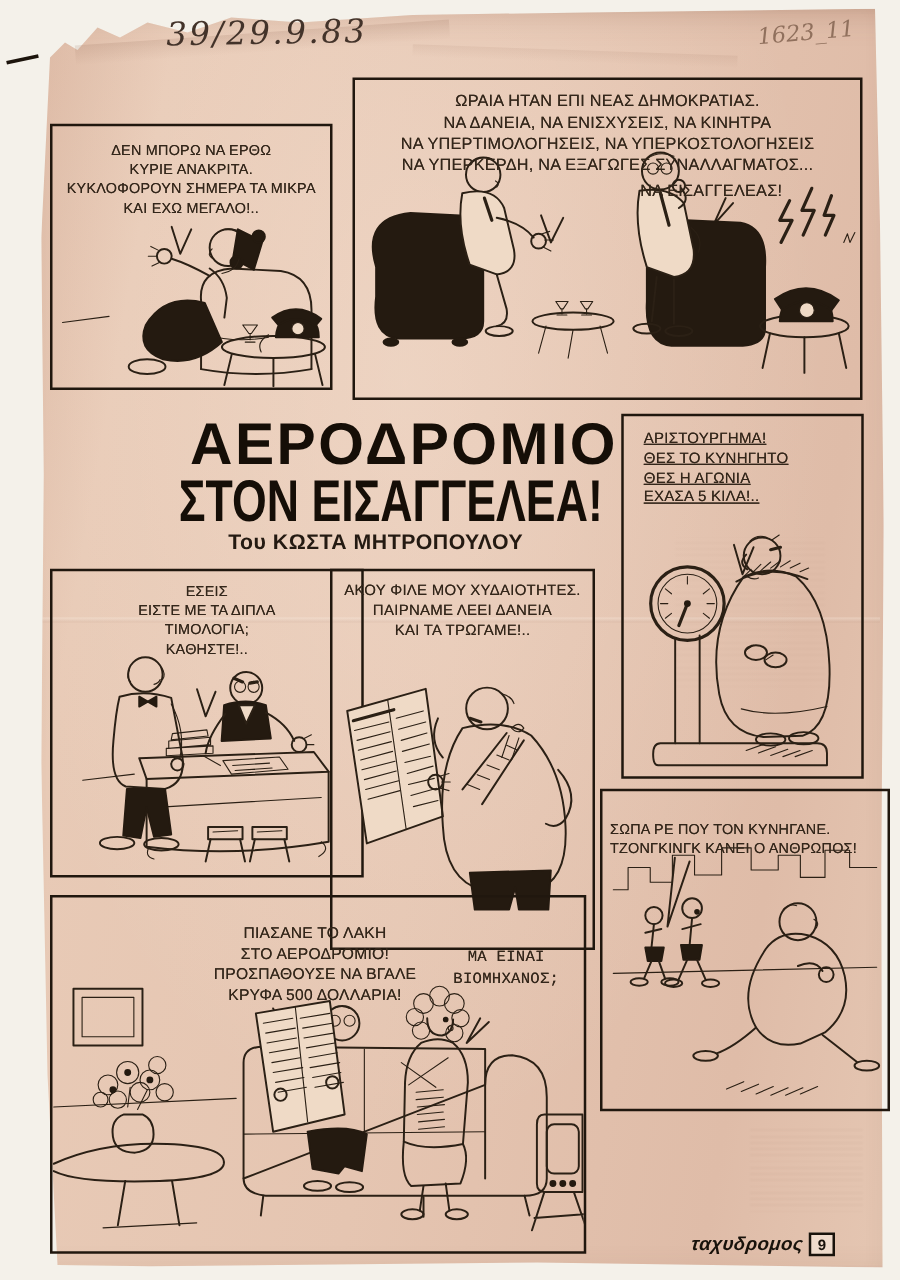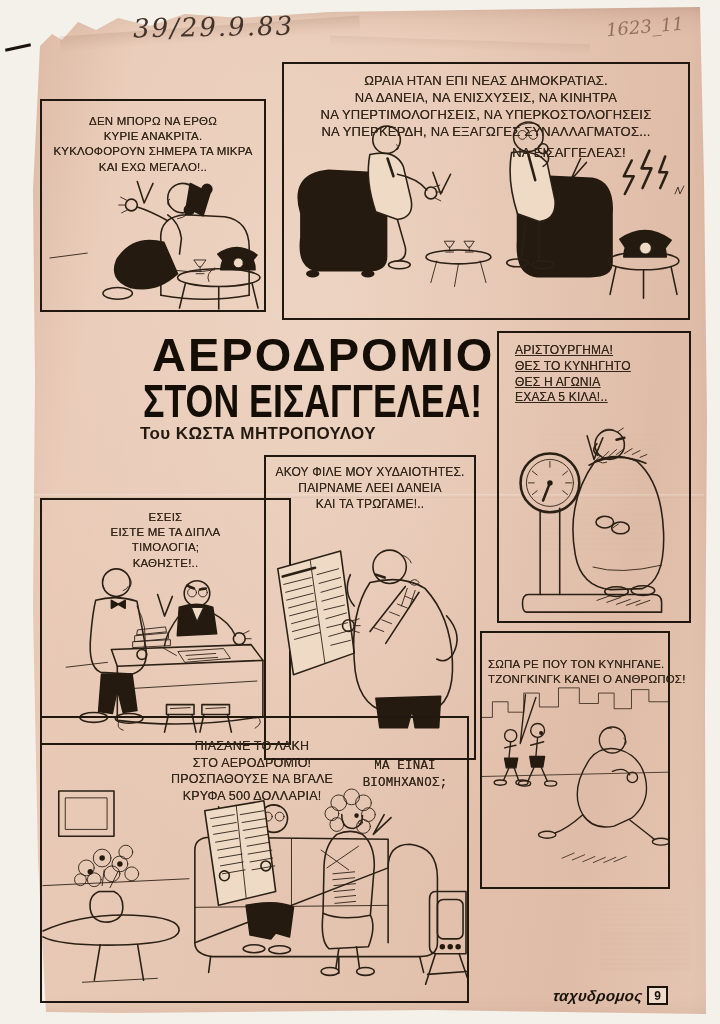--- a/index.html
+++ b/index.html
@@ -145,21 +145,21 @@
     </svg>
     <div class="speech" style="left:0;top:8px;width:100%;font-size:13px;">ΩΡΑΙΑ ΗΤΑΝ ΕΠΙ ΝΕΑΣ ΔΗΜΟΚΡΑΤΙΑΣ.
 ΝΑ ΔΑΝΕΙΑ, ΝΑ ΕΝΙΣΧΥΣΕΙΣ, ΝΑ ΚΙΝΗΤΡΑ
 ΝΑ ΥΠΕΡΤΙΜΟΛΟΓΗΣΕΙΣ, ΝΑ ΥΠΕΡΚΟΣΤΟΛΟΓΗΣΕΙΣ
 ΝΑ ΥΠΕΡΚΕΡΔΗ, ΝΑ ΕΞΑΓΩΓΕΣ ΣΥΝΑΛΛΑΓΜΑΤΟΣ...</div>
     <div class="speech" style="left:190px;top:80px;width:190px;font-size:13px;">ΝΑ ΕΙΣΑΓΓΕΛΕΑΣ!</div>
   </div>
 
   <div class="title-line" style="left:152px;top:331px;letter-spacing:2px;">ΑΕΡΟΔΡΟΜΙΟ</div>
   <div class="title-line" style="left:143px;top:377px;transform:scaleX(.76);">ΣΤΟΝ ΕΙΣΑΓΓΕΛΕΑ!</div>
-  <div class="byline" style="left:140px;top:424px;width:345px;text-align:left;">Του ΚΩΣΤΑ ΜΗΤΡΟΠΟΥΛΟΥ</div>
+  <div class="byline" style="left:128px;top:424px;width:345px;text-align:center;">Του ΚΩΣΤΑ ΜΗΤΡΟΠΟΥΛΟΥ</div>
 
   <div class="panel" style="left:497px;top:331px;width:194px;height:292px;">
     <svg class="art" viewBox="0 0 194 292">
       <path d="M90,104 L97,128 L106,106"></path>
       <circle class="thick" cx="52" cy="152" r="30"></circle>
       <circle class="thin" cx="52" cy="152" r="24"></circle>
       <path class="thin" d="M52,130 L52,136 M70,140 L65,144 M74,152 L68,152 M70,164 L65,160 M34,140 L39,144 M30,152 L36,152 M34,164 L39,160"></path>
       <path class="thick" d="M52,152 L45,170"></path>
       <circle class="fill-ink" cx="52" cy="152" r="2"></circle>
       <path d="M42,180 L42,266 M62,178 L62,266"></path>
@@ -179,21 +179,21 @@
       <ellipse cx="120" cy="263" rx="12" ry="5"></ellipse>
         <ellipse cx="147" cy="262" rx="12" ry="5"></ellipse>
       <path class="thin" d="M100,272 l14,-5 M110,274 l14,-5 M120,276 l14,-5 M130,277 l14,-5 M140,277 l14,-5"></path>
     </svg>
     <div class="speech" style="left:16px;top:10px;width:160px;font-size:12px;text-align:left;text-decoration:underline;">ΑΡΙΣΤΟΥΡΓΗΜΑ!
 ΘΕΣ ΤΟ ΚΥΝΗΓΗΤΟ
 ΘΕΣ Η ΑΓΩΝΙΑ
 ΕΧΑΣΑ 5 ΚΙΛΑ!..</div>
   </div>
 
-  <div class="panel" style="left:40px;top:455px;width:251px;height:247px;margin-top:43px;">
+  <div class="panel" style="left:40px;top:455px;width:251px;height:247px;">
     <svg class="art" viewBox="0 0 214 247">
       <path d="M99,96 L106,118 L114,98"></path>
       <path class="thin" d="M6,170 L48,165"></path>
       <path d="M52,152 L194,147 L206,163 L58,169 Z"></path>
       <path d="M58,169 L58,224 Q130,233 206,220 L206,163"></path>
       <path class="thin" d="M66,192 L200,184"></path>
       <path class="thin" d="M60,224 Q56,232 64,234 M200,220 Q208,226 198,232"></path>
       <path class="thin" d="M74,150 L112,148 L112,142 L74,144 Z M76,144 L110,141 L110,135 L76,138 Z M78,137 L108,134 L107,129 L79,132 Z"></path>
       <circle cx="139" cy="95" r="13"></circle>
       <circle class="thin" cx="134" cy="94" r="4.5"></circle>
@@ -245,21 +245,21 @@
       <path class="thin" d="M110,144 l10,4 M118,136 l10,4 M126,128 l10,4 M134,120 l10,4 M142,112 l9,4"></path>
       <path class="thin" d="M138,122 L144,104 M146,124 L152,106"></path>
       <path d="M184,132 Q202,152 190,172 Q183,181 174,176"></path>
       <path class="fill-ink" d="M112,216 L178,214 L176,246 L152,246 L149,228 L144,246 L116,246 Z"></path>
     </svg>
     <div class="speech" style="left:0;top:8px;width:100%;font-size:12px;">ΑΚΟΥ ΦΙΛΕ ΜΟΥ ΧΥΔΑΙΟΤΗΤΕΣ.
 ΠΑΙΡΝΑΜΕ ΛΕΕΙ ΔΑΝΕΙΑ
 ΚΑΙ ΤΑ ΤΡΩΓΑΜΕ!..</div>
   </div>
 
-  <div class="panel" style="left:480px;top:631px;width:190px;height:258px;">
+  <div class="panel" style="left:480px;top:631px;width:232px;height:258px;">
     <svg class="art" viewBox="0 0 214 258">
       <path d="M50,54 L44,110 L62,57"></path>
       <path class="thin" d="M0,80 L12,80 L12,62 L30,62 L30,74 L48,74 L48,52 L66,52 L66,68 L88,68 L88,46 L112,46 L112,64 L134,64 L134,52 L152,52 L152,70 L172,70 L172,48 L192,48 L192,62 L214,62"></path>
       <path class="thin" d="M0,148 L214,143"></path>
       <circle cx="33" cy="101" r="7"></circle>
       <path d="M33,108 L31,127"></path>
       <path d="M26,115 L39,112"></path>
       <path class="fill-ink" d="M26,127 L41,127 L39,138 L28,138 Z"></path>
       <path d="M31,138 L25,152 M37,138 L42,152"></path>
       <ellipse cx="21" cy="155" rx="7" ry="3"></ellipse>

